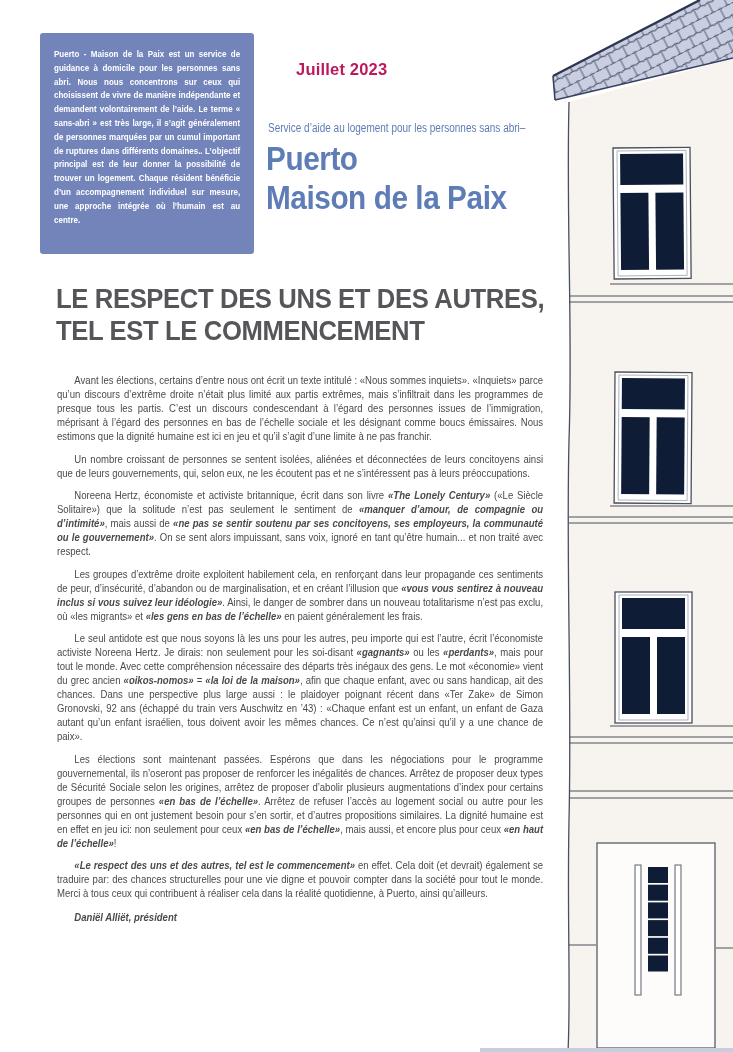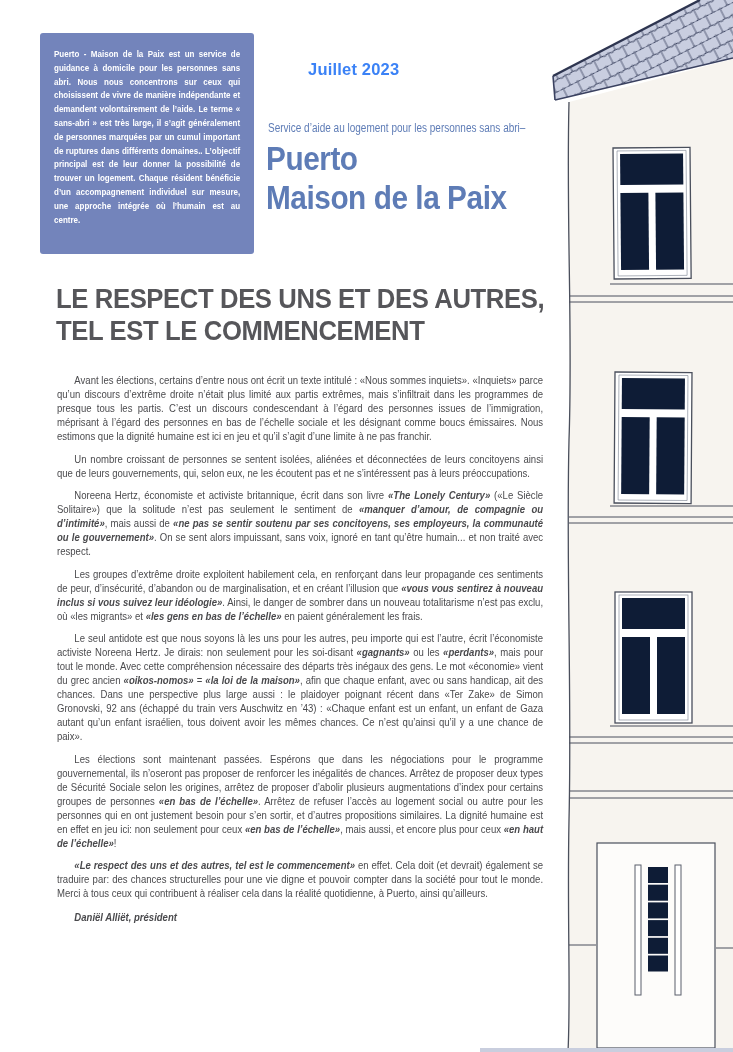--- a/index.html
+++ b/index.html
@@ -14,22 +14,22 @@
   .intro-box{
     position:absolute;left:40px;top:33px;width:214px;height:221px;
     background:#7384bb;border-radius:3px;padding:15px 14px;box-sizing:border-box;
   }
   .intro-text{
     width:214px;transform:scaleX(0.87);transform-origin:0 0;
     color:#ffffff;font-size:9.2px;line-height:13.8px;font-weight:bold;
     text-align:justify;margin:0;
   }
   .issue-date{
-    position:absolute;left:308px;top:60px;
-    font-size:16.5px;font-weight:bold;color:#3b82f6;letter-spacing:0.2px;
+    position:absolute;left:296px;top:60px;
+    font-size:16.5px;font-weight:bold;color:#be185d;letter-spacing:0.2px;
   }
   .masthead-tagline{
     position:absolute;left:268px;top:121px;
     font-size:12.5px;color:#5e7cb6;white-space:nowrap;
     transform:scaleX(0.80);transform-origin:0 0;
   }
   .masthead-title{
     position:absolute;left:266px;top:139px;
     font-size:34px;font-weight:bold;color:#5e7cb6;line-height:39px;
     letter-spacing:-0.5px;white-space:nowrap;

